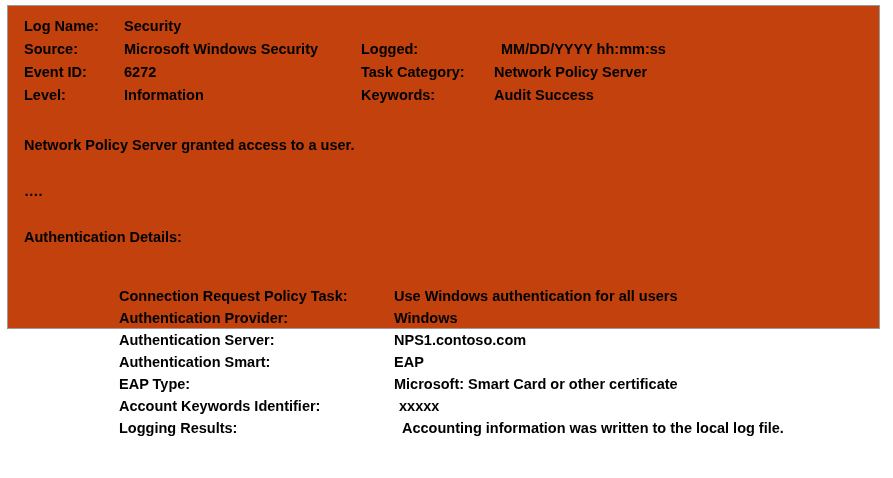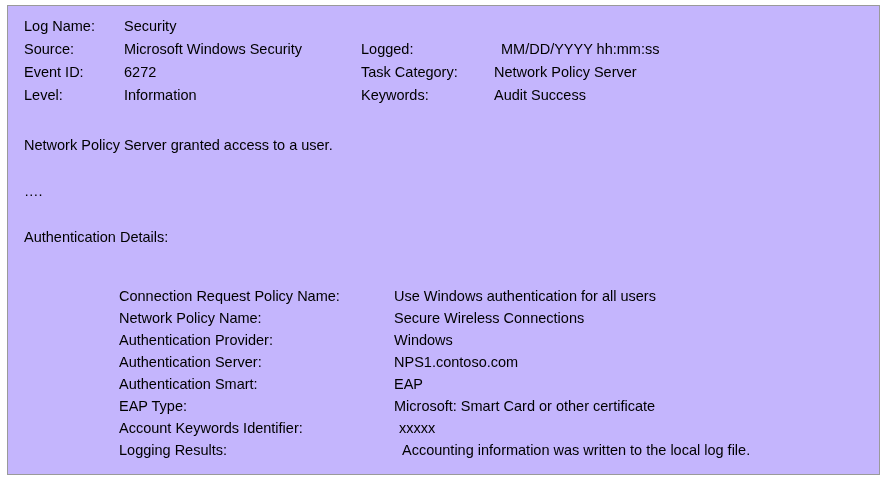--- a/index.html
+++ b/index.html
@@ -12,24 +12,25 @@
     height: 478px;
     font-family: "Liberation Sans", sans-serif;
     color: #000000;
     overflow: hidden;
   }
   .event-card {
     position: absolute;
     left: 7px;
     top: 5px;
     width: 873px;
-    height: 470px;
+    height: 324px;
     border: 1px solid #9a9a9a;
-    background: #c4b5fd;
+    background: #c2410c;
     box-sizing: border-box;
+    font-weight: bold;
   }
   .inner {
     padding: 13px 16px 0 16px;
     font-size: 14.5px;
     line-height: 1.0;
   }
   
   .hdr-row {
     display: flex;
     align-items: baseline;
@@ -133,29 +134,24 @@
     <div class="spacer-md"></div>
 
     <div class="body-line">….</div>
 
     <div class="spacer-md"></div>
 
     <div class="body-line">Authentication Details:</div>
 
     <div class="details-row">
       <span class="det-gutter"></span>
-      <span class="det-label">Connection Request Policy Name:</span>
+      <span class="det-label">Connection Request Policy Task:</span>
       <span class="det-value">Use Windows authentication for all users</span>
     </div>
 
-    <div class="details-row">
-      <span class="det-gutter"></span>
-      <span class="det-label">Network Policy Name:</span>
-      <span class="det-value">Secure Wireless Connections</span>
-    </div>
 
     <div class="details-row">
       <span class="det-gutter"></span>
       <span class="det-label">Authentication Provider:</span>
       <span class="det-value">Windows</span>
     </div>
 
     <div class="details-row">
       <span class="det-gutter"></span>
       <span class="det-label">Authentication Server:</span>

